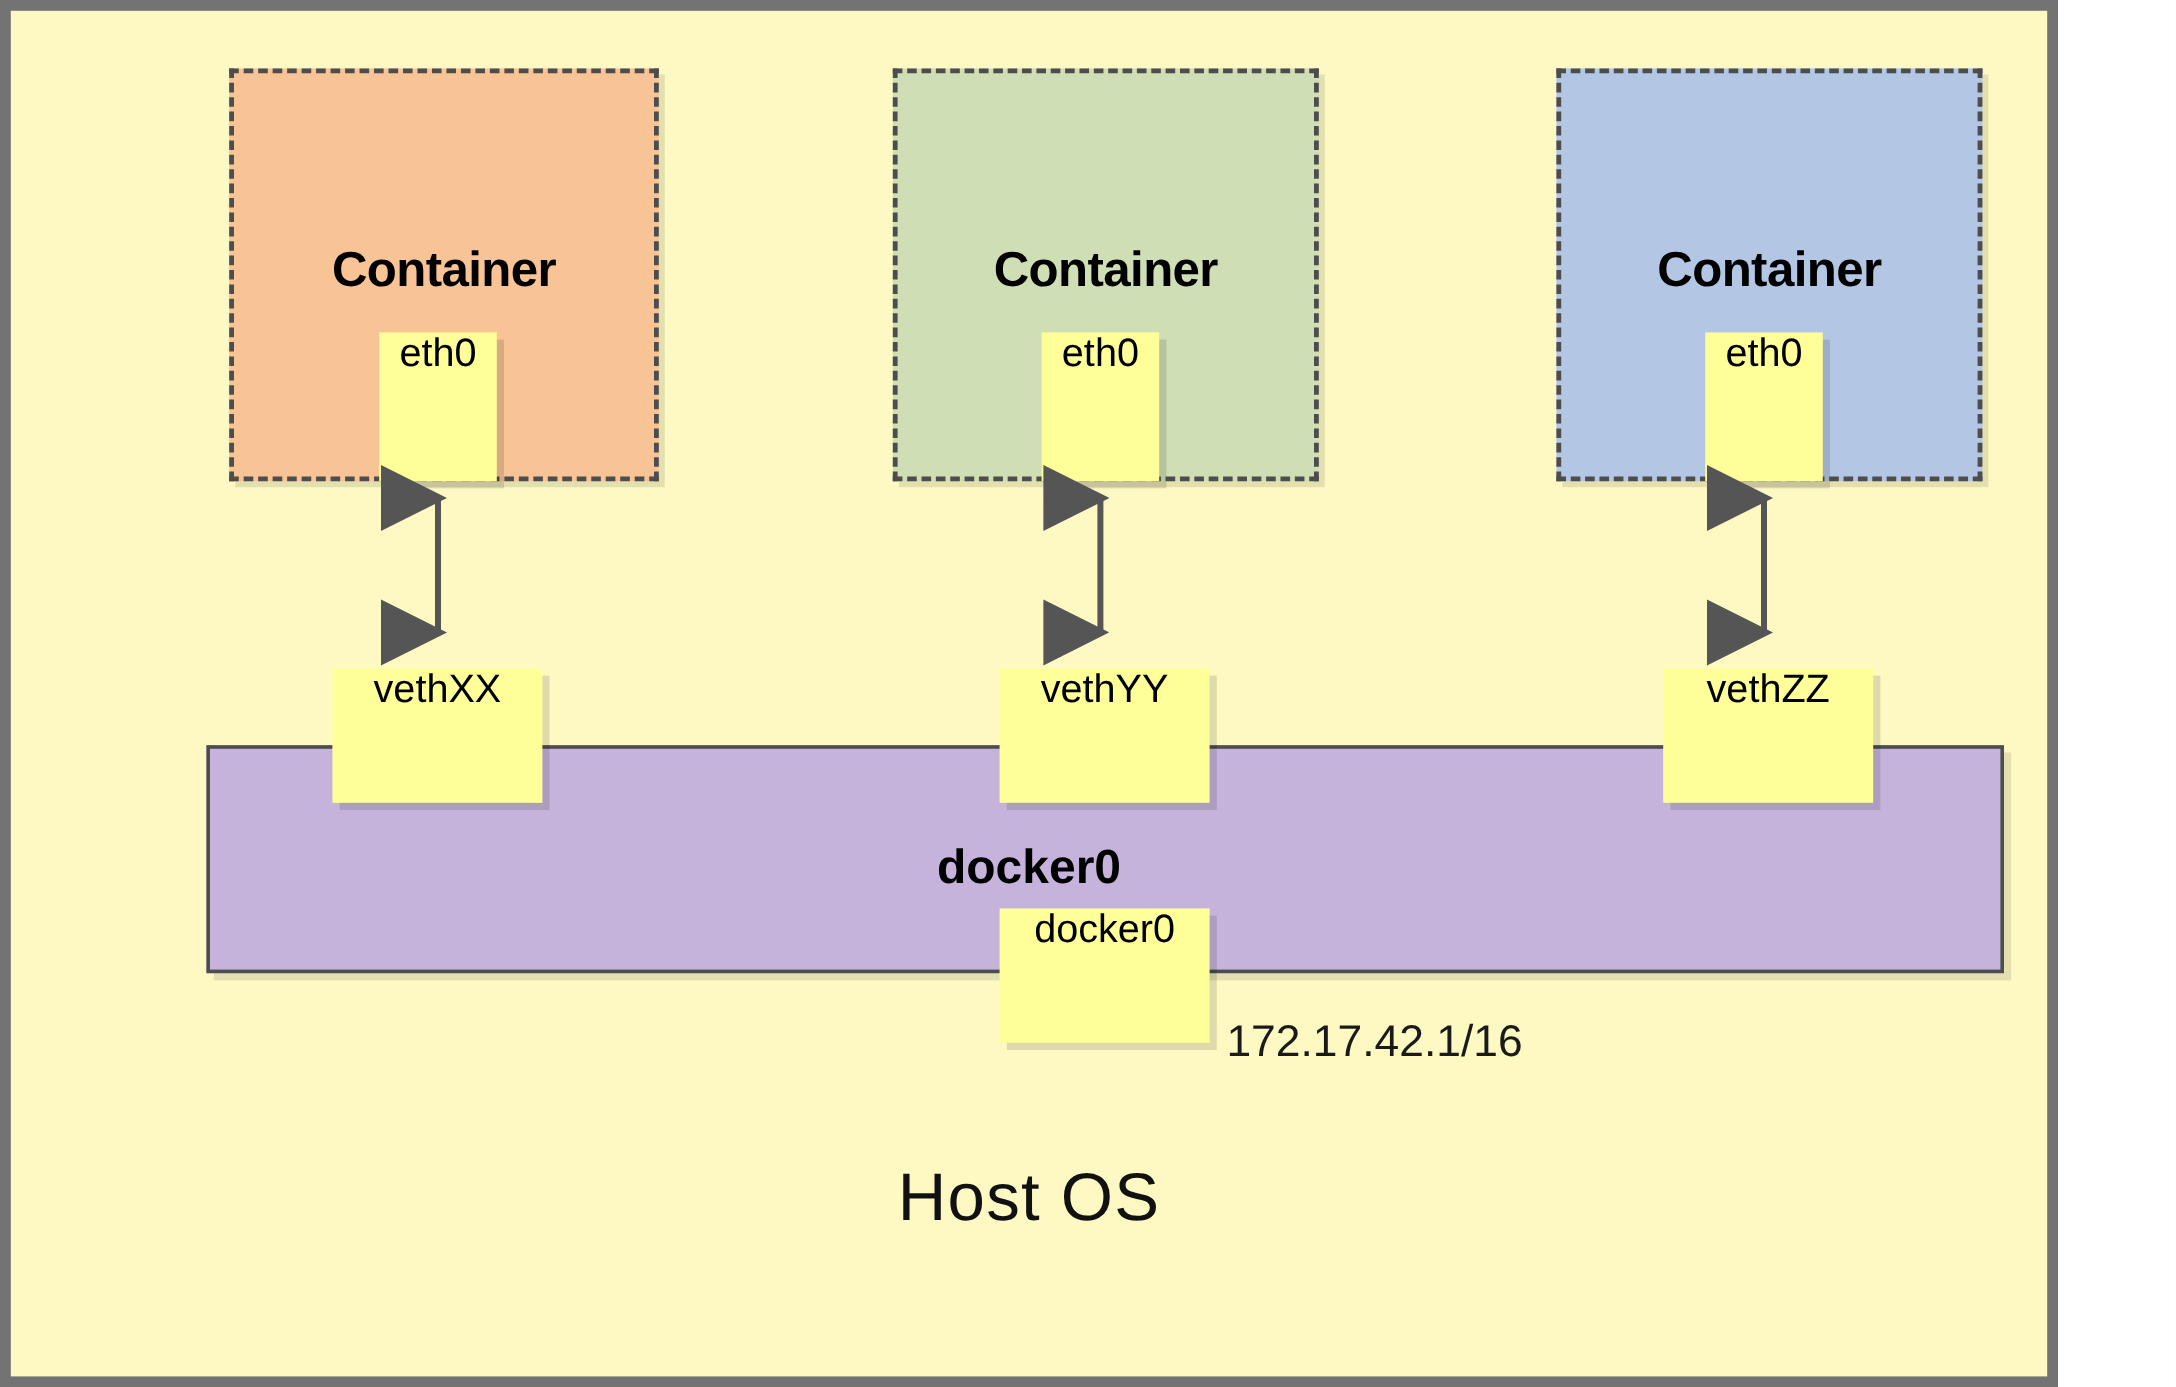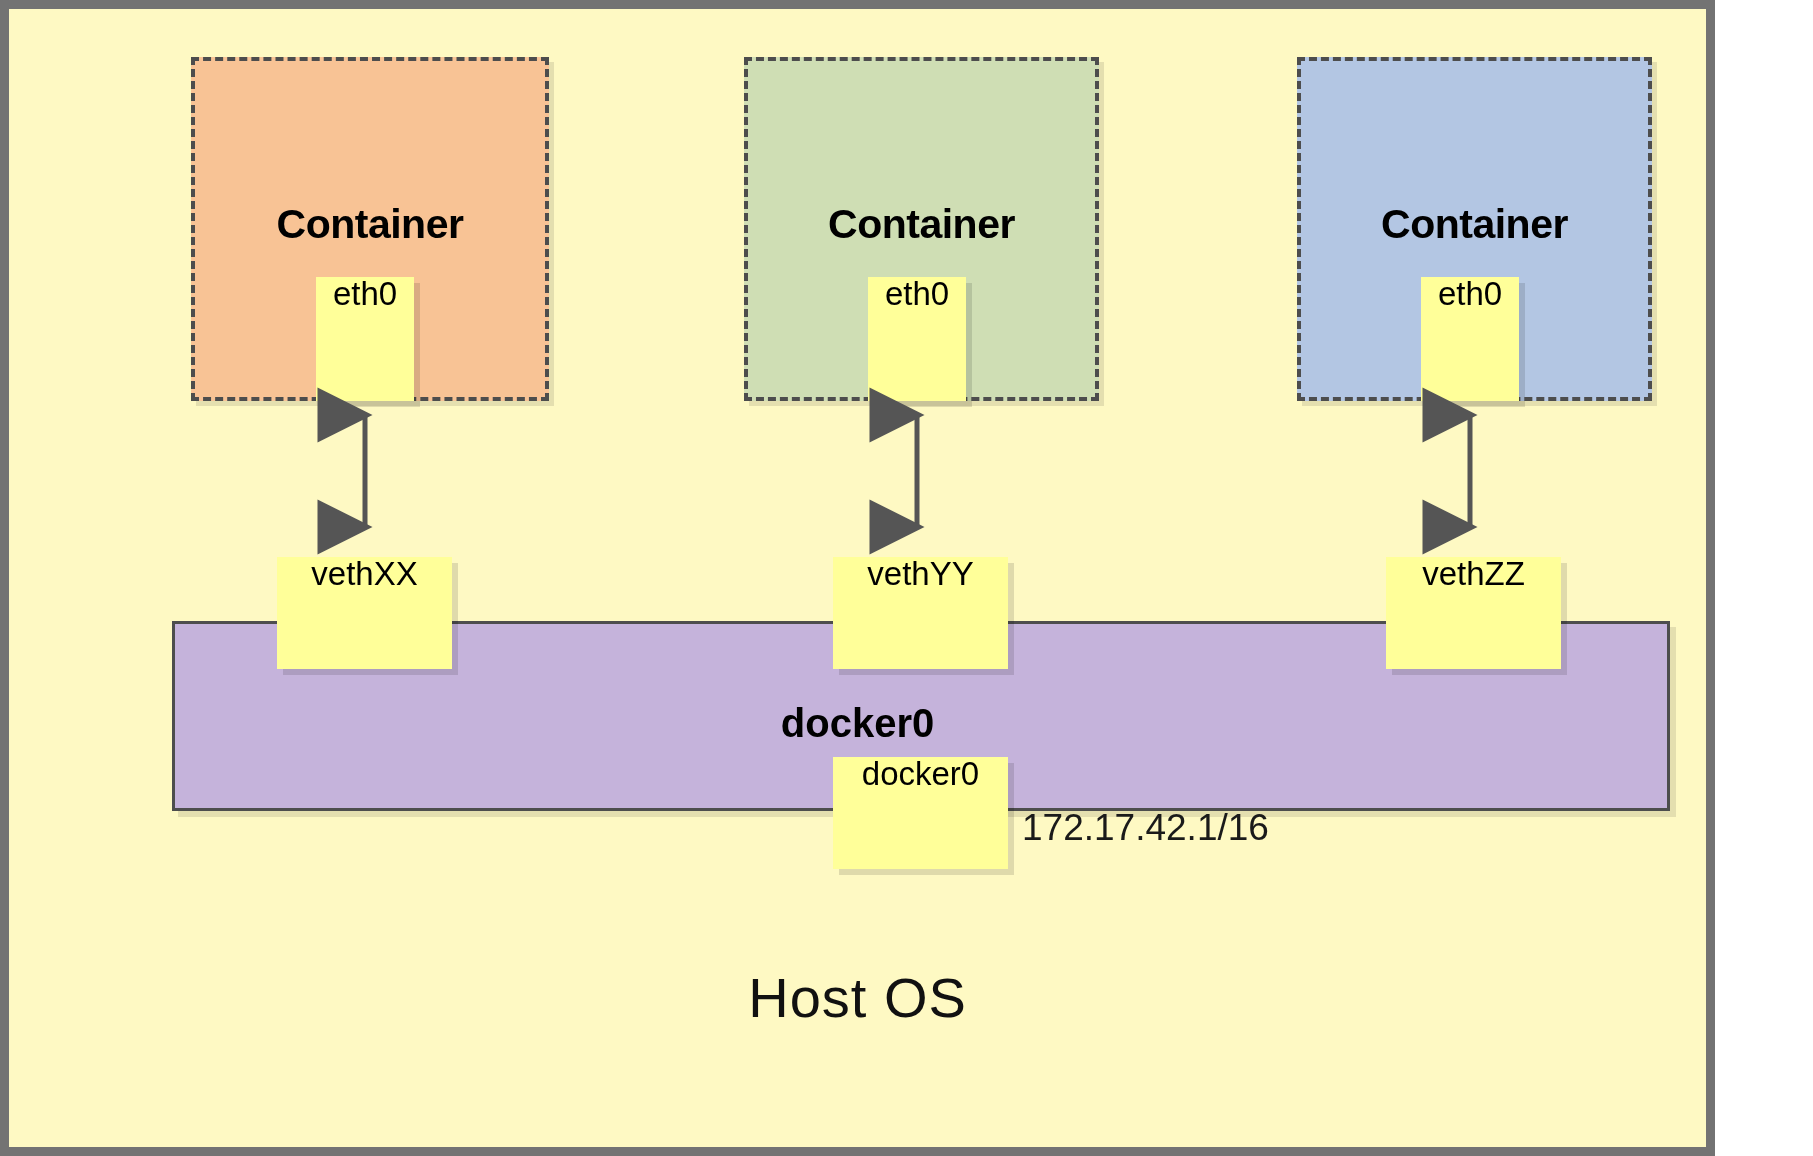--- a/index.html
+++ b/index.html
@@ -167,17 +167,17 @@
   </div>
 
   <div class="iface-box" style="left:1377px; top:548px; width:175px; height:112px;">
     <span>vethZZ</span>
   </div>
 
   <div class="iface-box" style="left:824px; top:748px; width:175px; height:112px;">
     <span>docker0</span>
   </div>
 
-  <div id="ip-label" style="left:1013px; top:798px;">172.17.42.1/16</div>
+  <div id="ip-label" style="left:1013px; top:838px;">172.17.42.1/16</div>
 
   <div id="host-os-label" style="top:956px;">Host OS</div>
 
 </div>
 
 </body></html>

